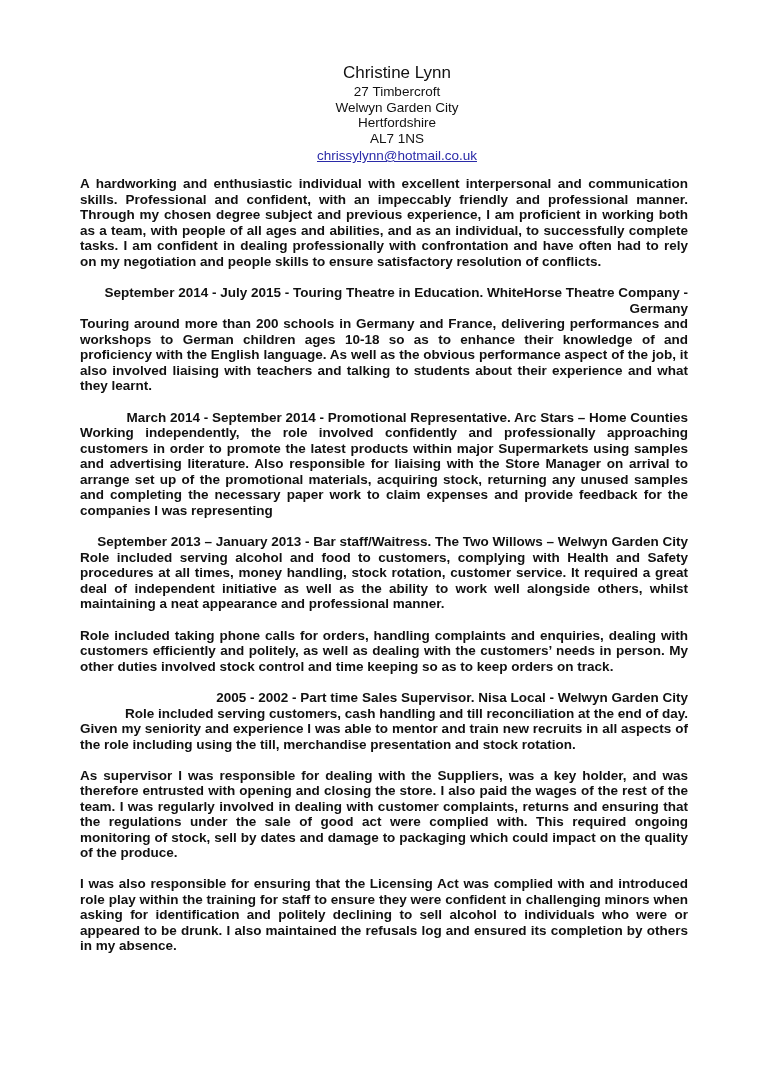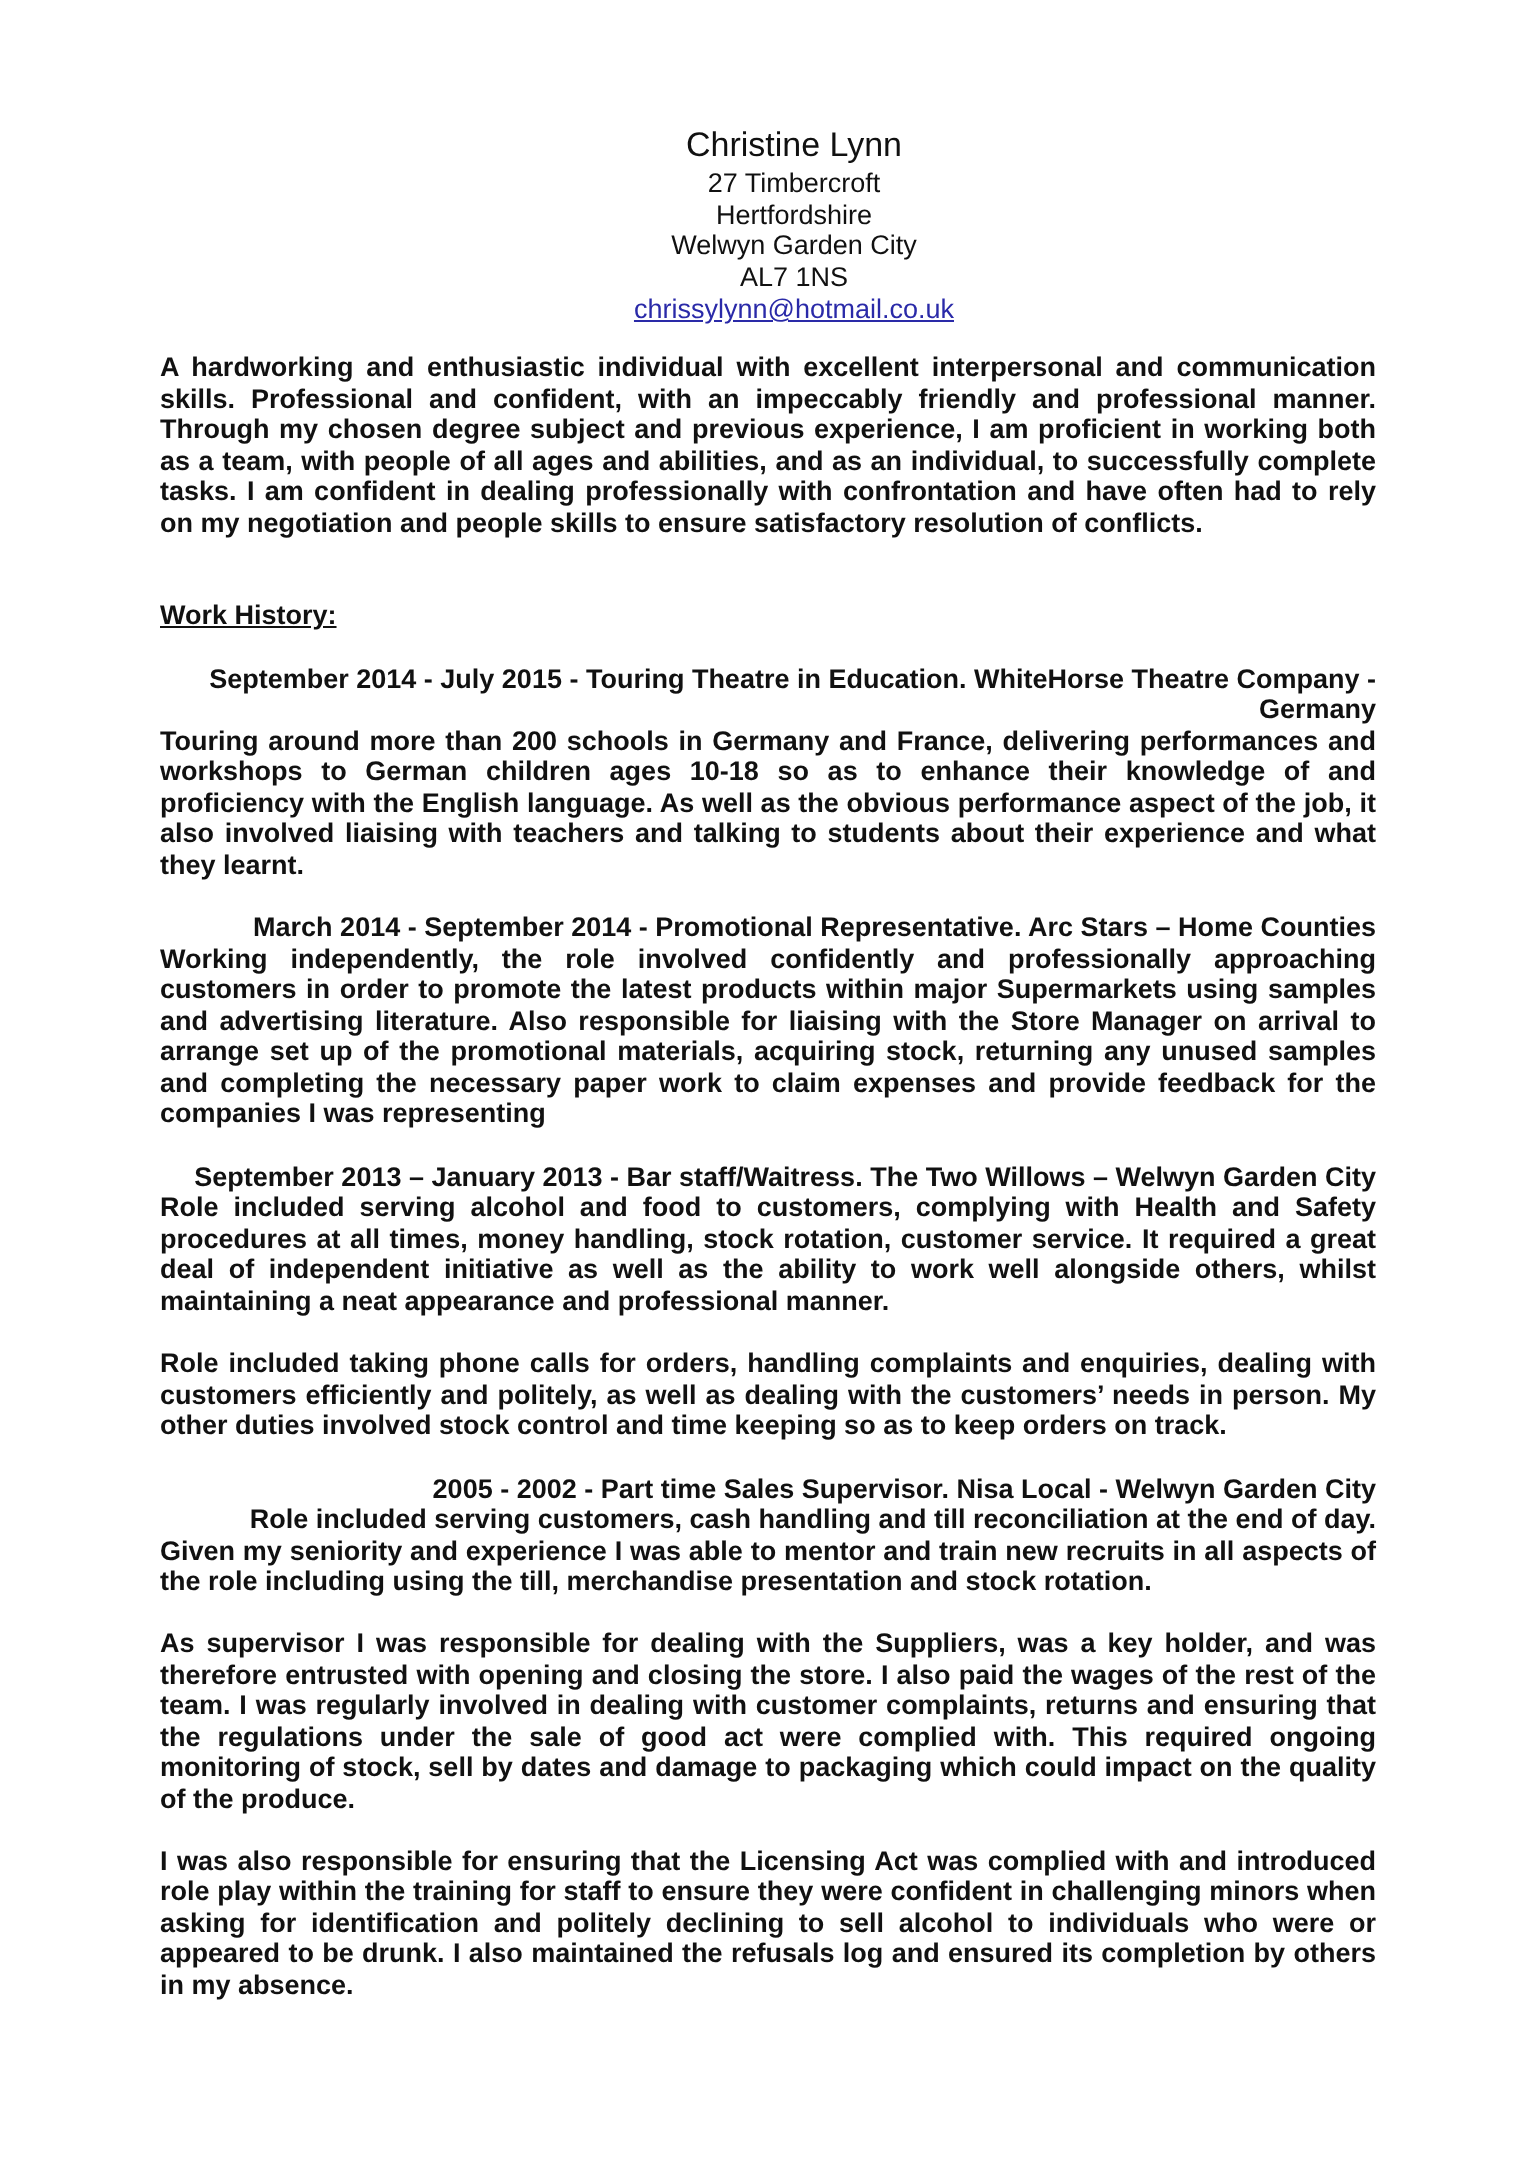--- a/index.html
+++ b/index.html
@@ -85,29 +85,28 @@
     }
   </style>
 </head>
 <body>
 
 <div class="page">
 
   <div class="header">
     <h1 class="name">Christine Lynn</h1>
     <span class="addr-line">27 Timbercroft</span>
+    <span class="addr-line">Welwyn Garden City</span>
     <span class="addr-line">Hertfordshire</span>
-    <span class="addr-line">Welwyn Garden City</span>
     <span class="addr-line">AL7 1NS</span>
     <a class="email" style="color: rgb(42, 42, 168);">chrissylynn@hotmail.co.uk</a>
   </div>
 
   <p class="summary">A hardworking and enthusiastic individual with excellent interpersonal and communication skills. Professional and confident, with an impeccably friendly and professional manner. Through my chosen degree subject and previous experience, I am proficient in working both as a team, with people of all ages and abilities, and as an individual, to successfully complete tasks. I am confident in dealing professionally with confrontation and have often had to rely on my negotiation and people skills to ensure satisfactory resolution of conflicts.</p>
 
-  <div class="section-heading">Work History:</div>
 
   <div class="job first-job">
     <div class="job-title">September 2014 - July 2015 - Touring Theatre in Education. WhiteHorse Theatre Company - Germany</div>
     <p>Touring around more than 200 schools in Germany and France, delivering performances and workshops to German children ages 10-18 so as to enhance their knowledge of and proficiency with the English language. As well as the obvious performance aspect of the job, it also involved liaising with teachers and talking to students about their experience and what they learnt.</p>
   </div>
 
   <div class="job">
     <div class="job-title">March 2014 - September 2014 - Promotional Representative.  Arc Stars – Home Counties</div>
     <p>Working independently, the role involved confidently and professionally approaching customers in order to promote the latest products within major Supermarkets using samples and advertising literature. Also responsible for liaising with the Store Manager on arrival to arrange set up of the promotional materials, acquiring stock, returning any unused samples and completing the necessary paper work to claim expenses and provide feedback for the companies I was representing</p>
   </div>

